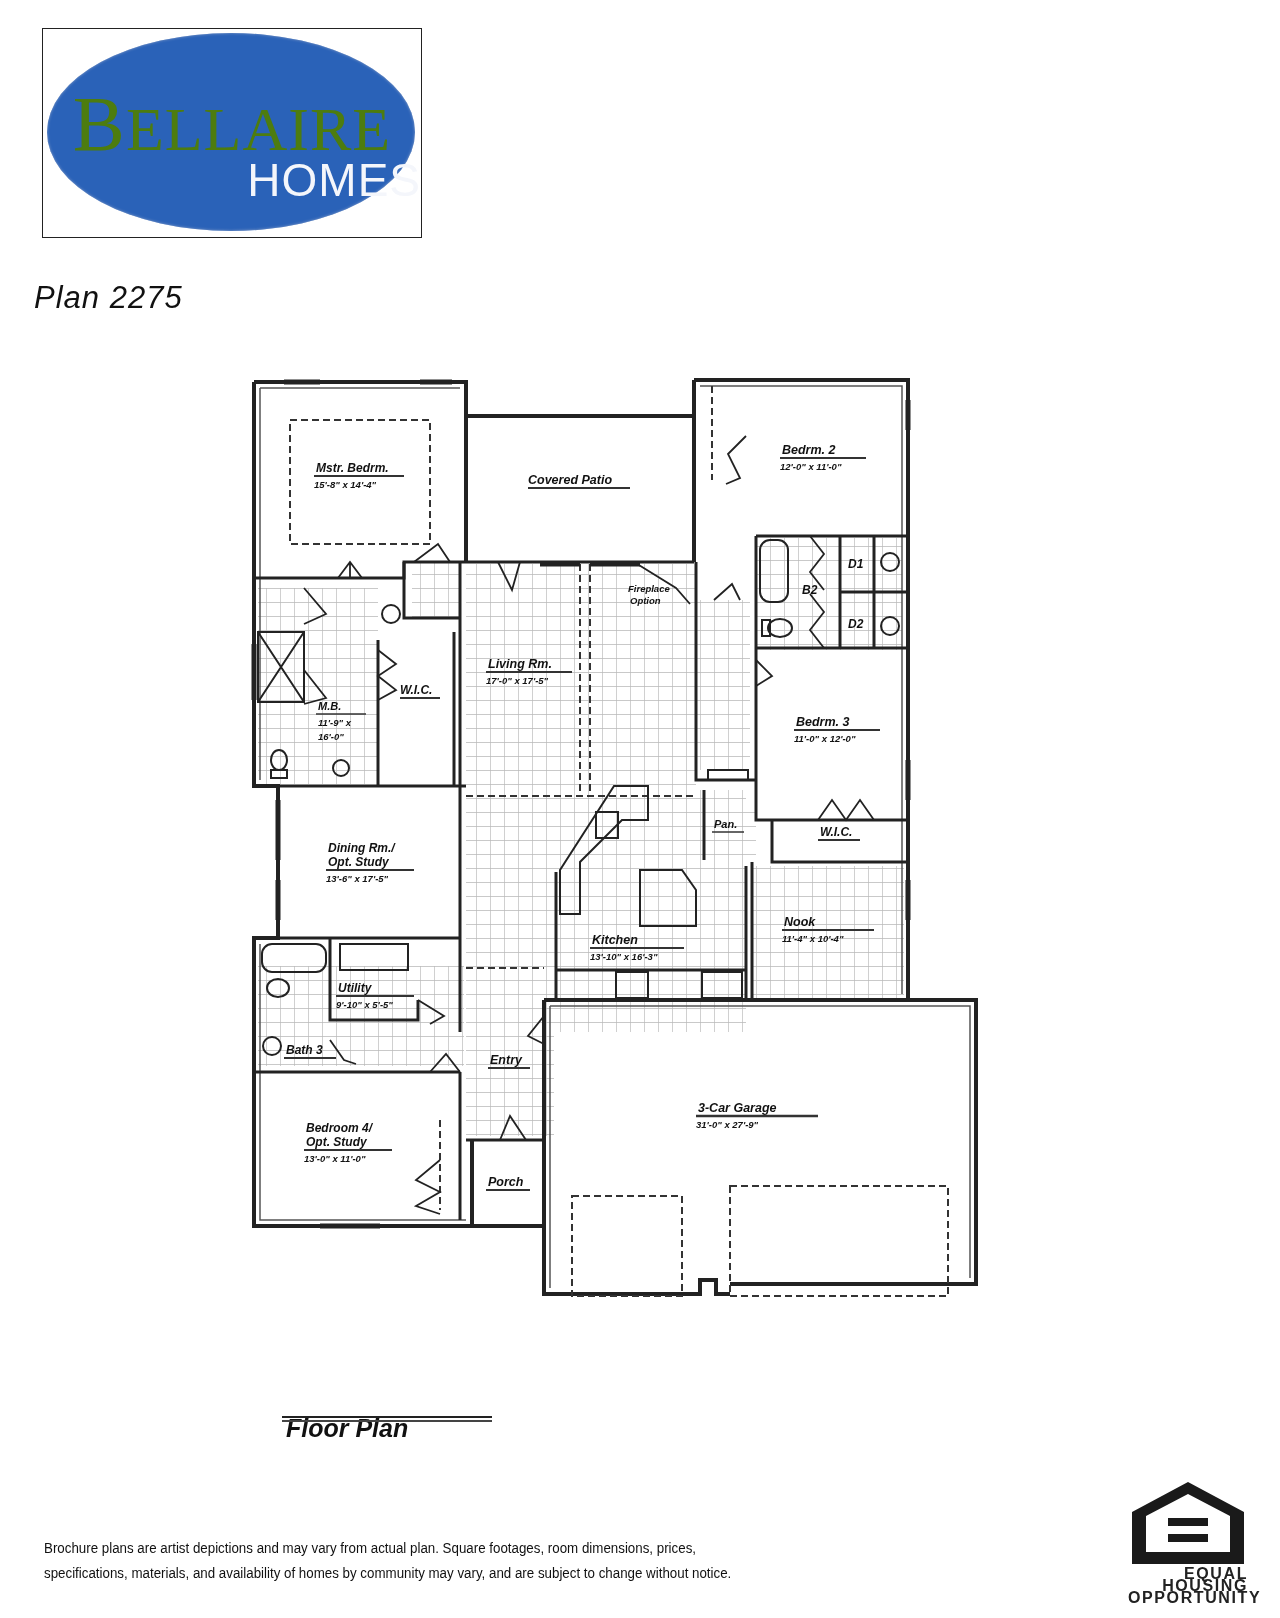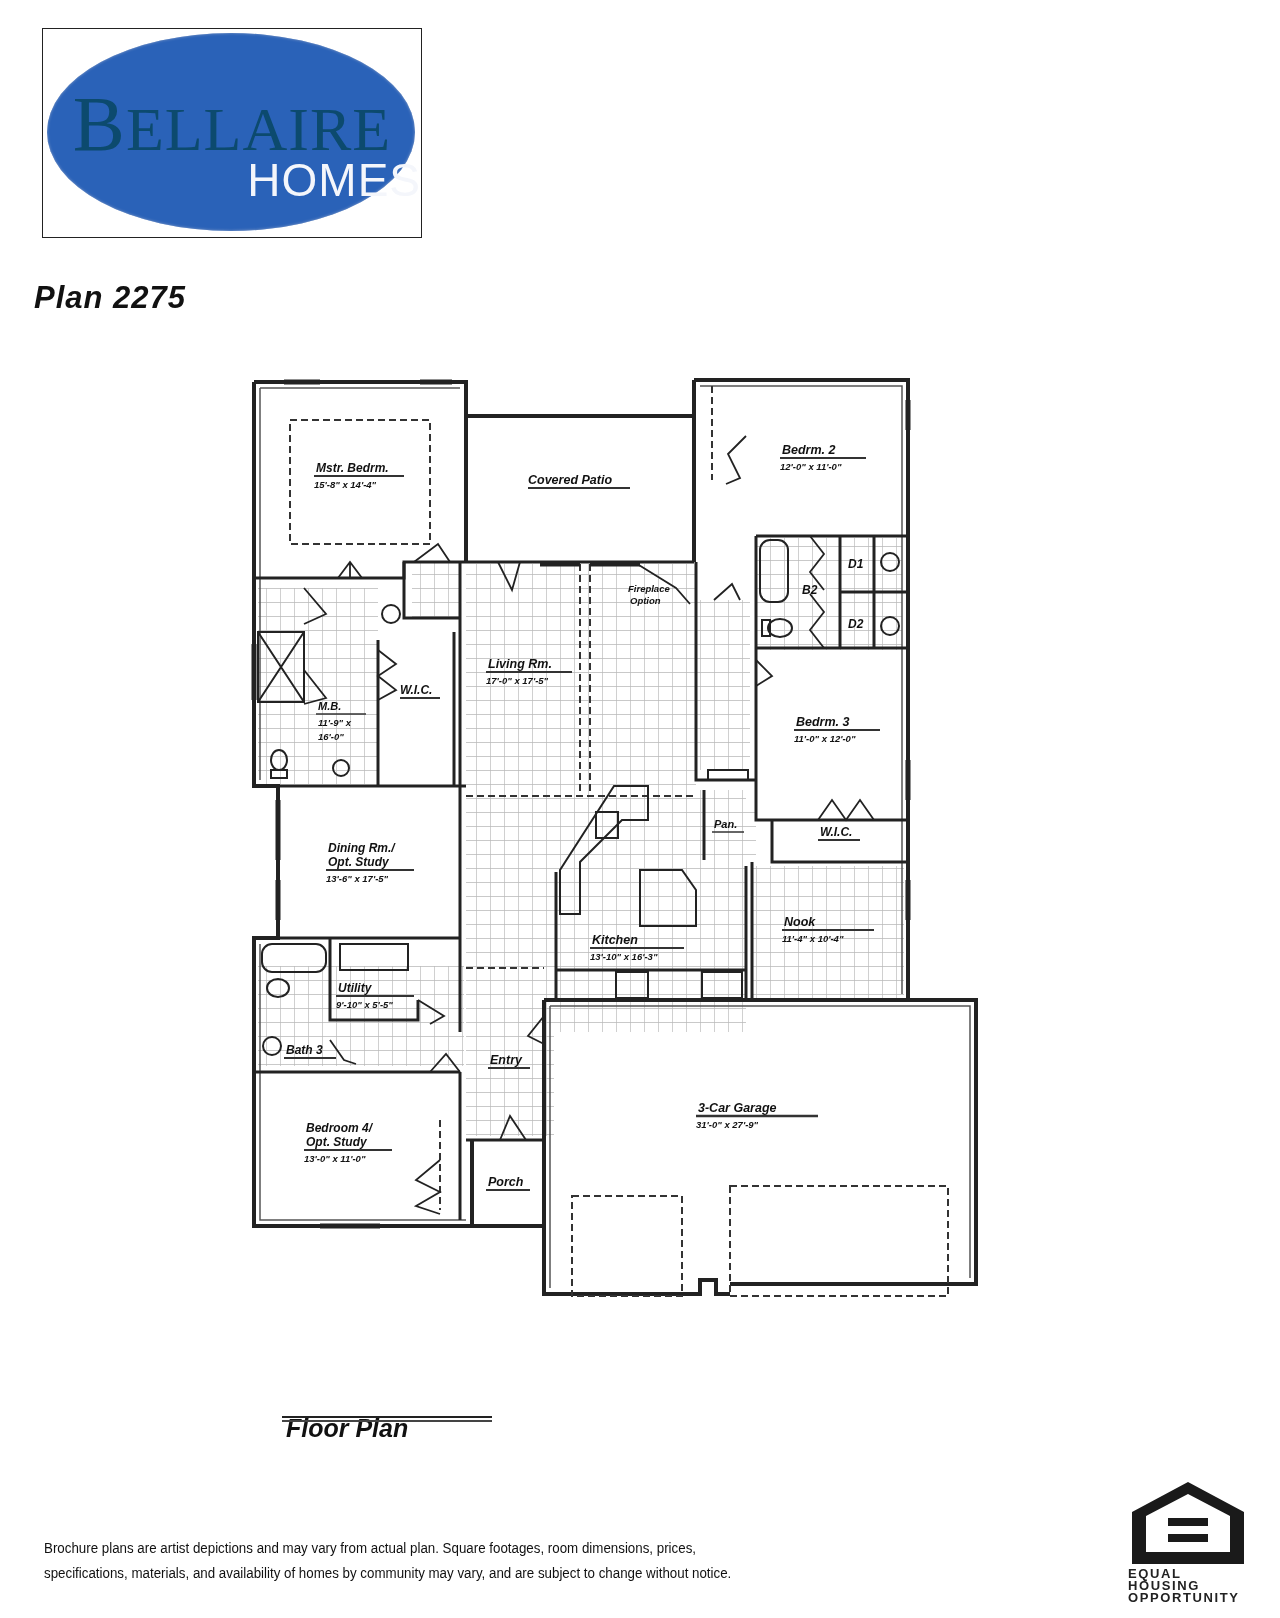--- a/index.html
+++ b/index.html
@@ -1,29 +1,29 @@
 <!DOCTYPE html>
 <html><head>
 <meta charset="utf-8">
 <style>
   html, body { margin:0; padding:0; background:#ffffff; }
   body { width:1280px; height:1618px; position:relative; overflow:hidden; font-family:"Liberation Sans", sans-serif; color:#111; }
   .logo-box { position:absolute; left:42px; top:28px; width:380px; height:210px; border:1.5px solid #222; box-sizing:border-box; background:#fff; }
   .logo-oval { position:absolute; left:4px; top:4px; width:368px; height:198px; border-radius:50%; background:#2a62b8; box-shadow: inset 0 0 3px #8aa0c8; }
-  .logo-line1 { position:absolute; left:0; right:0; top:56px; text-align:center; color:#0c4a6e; font-family:"Liberation Serif", serif; font-size:62px; letter-spacing:1px; line-height:1; }
+  .logo-line1 { position:absolute; left:0; right:0; top:56px; text-align:center; color:#4d7c0f; font-family:"Liberation Serif", serif; font-size:62px; letter-spacing:1px; line-height:1; }
   .logo-line1 .cap { font-size:78px; }
   .logo-line2 { position:absolute; left:0; right:0; top:128px; text-align:right; color:#f4f6fb; font-family:Liberation Sans, sans-serif; font-size:46px; letter-spacing:1px; line-height:1; padding-left:60px; }
-  .plan-title { position:absolute; left:34px; top:280px; font-size:31px; font-weight:bold; font-style:italic; letter-spacing:1px; }
+  .plan-title { position:absolute; left:34px; top:280px; font-size:31px; font-weight:normal; font-style:italic; letter-spacing:1px; }
   .plan-svg { position:absolute; left:0; top:0; }
   .floorplan-label { position:absolute; left:286px; top:1386px; font-size:25px; font-weight:bold; font-style:italic;margin-top:28px; }
   .floorplan-rule { position:absolute; left:282px; top:1416px; width:210px; height:2px; background:#222; }
   .floorplan-rule2 { position:absolute; left:282px; top:1420px; width:210px; height:1.5px; background:#444; }
   .disclaimer { position:absolute; left:44px; top:1535px; width:800px; font-size:15.5px; line-height:25px; font-family:"Liberation Sans Narrow","Liberation Sans", sans-serif; transform:scaleX(0.86); transform-origin:left top; white-space:nowrap; }
   .eho { position:absolute; left:1128px; top:1478px; width:120px; }
-  .eho-text { font-size:13px; font-weight:bold; letter-spacing:1.6px; text-align:left; line-height:12px; color:#222; }
+  .eho-text { font-size:16px; font-weight:bold; letter-spacing:1.6px; text-align:right; line-height:12px; color:#222; }
   .room-label { font-family:"Liberation Sans", sans-serif; font-weight:bold; font-style:italic; fill:#111; }
 </style>
 </head>
 <body>
 
 <div class="logo-box">
   <div class="logo-oval"></div>
   <div class="logo-line1"><span class="cap">B</span><span>ELLAIRE</span></div>
   <div class="logo-line2">HOMES</div>
 </div>

